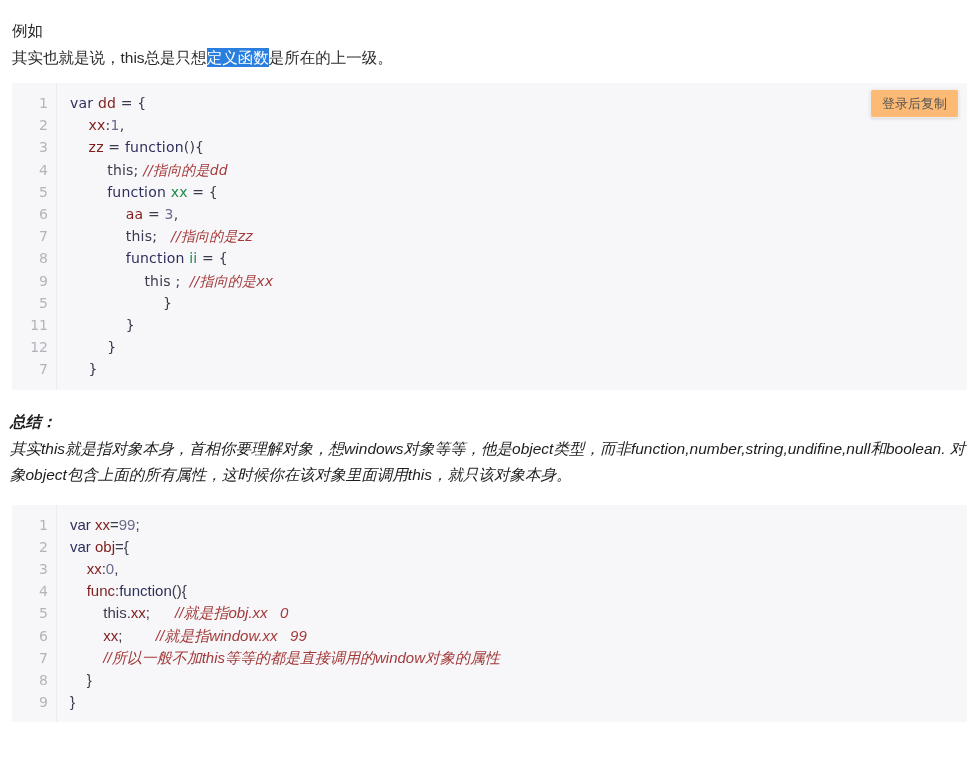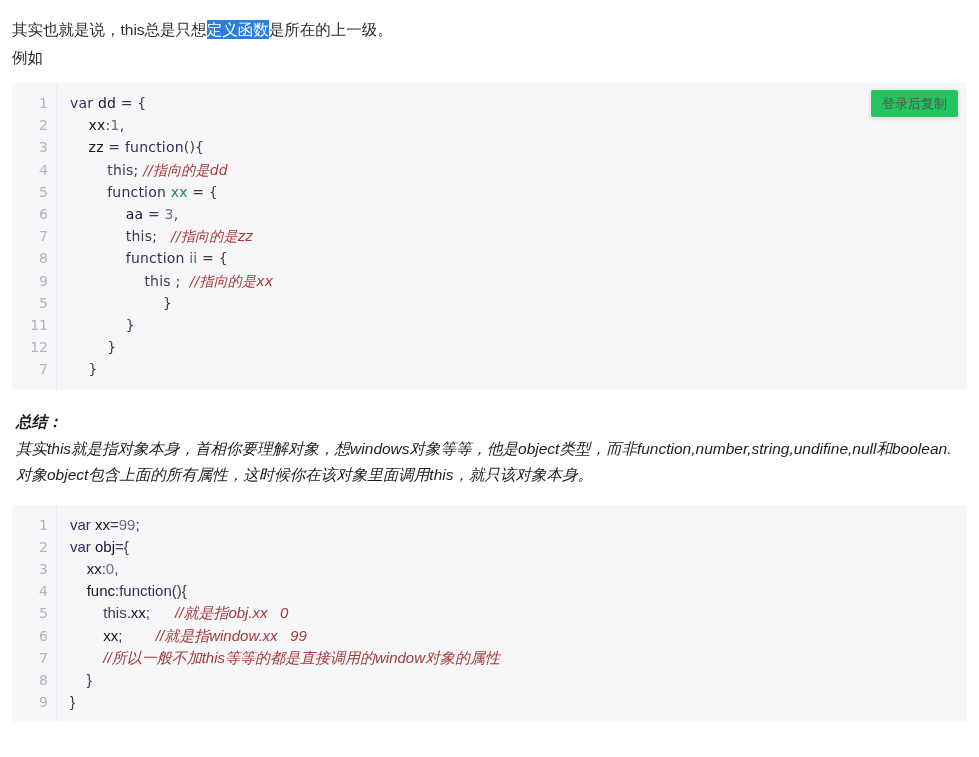--- a/index.html
+++ b/index.html
@@ -101,50 +101,50 @@
   .block-2 .cl {
     font-family: Liberation Sans, sans-serif;
     font-size: 15px;
   }
 
   .pad-top { height: 9px; }
   .pad-bot { height: 9px; }
 
   
   .kw   { color: #2f2f5e; }
-  .var  { color: #0f172a; }
+  .var  { color: #7f1d1d; }
   .id   { color: #1f8a4d; }
   .num  { color: #6a6a8a; }
   .punc { color: #3b3b4f; }
   .cmt  {
     color: #a33a3a;
     font-style: italic;
     text-align: right;
   }
 
   
   .copy-btn {
     position: absolute;
     top: 6px;
     right: 8px;
-    background: #22c55e;
+    background: #fdba74;
     color: #555555;
     font-size: 13px;
     line-height: 1;
     padding: 7px 11px;
     border-radius: 3px;
     border: 1px solid #eeeef1;
     box-shadow: 0 1px 3px rgba(0,0,0,0.13);
     cursor: pointer;
     white-space: nowrap;
   }
 
   
   .summary {
-    padding: 0 16px;
+    padding: 0 10px;
     margin-top: 19px;
   }
   .summary-line {
     font-weight: bold;
     font-style: italic;
     font-size: 15.5px;
     line-height: 26px;
     color: #1d1d1d;
     white-space: pre-wrap;
   }
@@ -156,22 +156,22 @@
     color: #1d1d1d;
     margin-top: 1px;
   }
 </style>
 </head>
 <body>
 
 <div class="page">
 
   <div class="intro">
+    <div class="intro-line second">例如</div>
     <div class="intro-line"><span>其实也就是说，this总是只想</span><span class="sel">定义函数</span><span>是所在的上一级。</span></div>
-    <div class="intro-line second">例如</div>
   </div>
 
   <div class="code-wrap first block-1">
     <div class="gutter-rule"></div>
     <div class="pad-top"></div>
     <table class="code-table">
       <tbody id="code-body-1">
           <tr>
             <td class="ln-col">
               <span class="ln">1</span>

